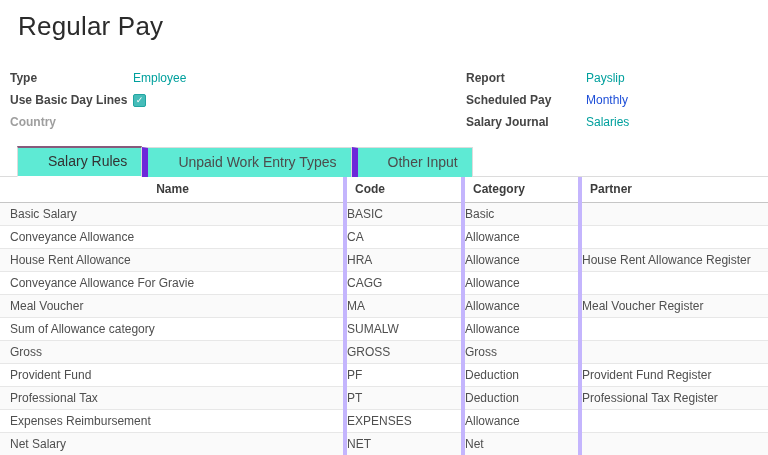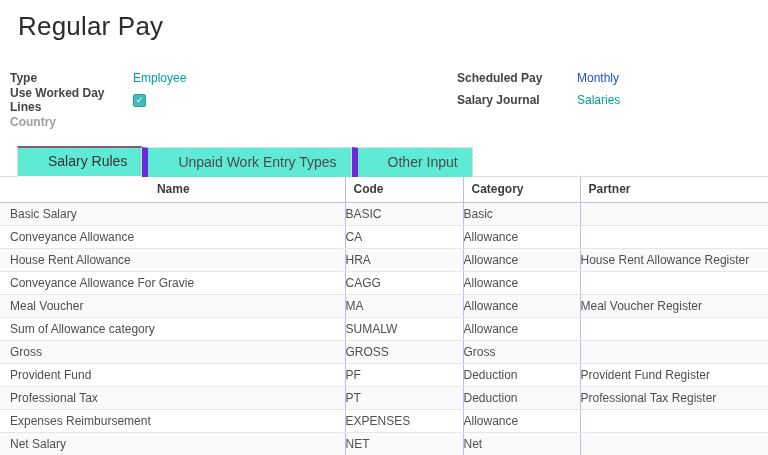--- a/index.html
+++ b/index.html
@@ -7,21 +7,21 @@
   body { font-family: "Liberation Sans", "DejaVu Sans", sans-serif; color: #4c4c4c; }
 
   .sheet { width: 768px; height: 455px; background: #fff; }
 
   h1.page-title {
     font-size: 26px; font-weight: 400; color: #2b2b2b;
     padding: 11px 0 0 18px; letter-spacing: 0.2px;
   }
 
   
-  .fields { display: flex; margin: 25px 16px 0 10px; }
+  .fields { display: flex; margin: 25px 16px 0 10px; gap: 9px; }
   .fgroup { flex: 0 0 447px; }
   .fgroup.right { flex: 1 1 auto; }
   .field-row { display: flex; align-items: center; height: 22px; font-size: 12px; }
   .flabel { font-weight: 700; color: #454545; width: 123px; flex: 0 0 123px; }
   .fgroup.right .flabel { width: 120px; flex: 0 0 120px; }
   .flabel.muted { color: #9e9e9e; }
   .fvalue { color: #1d4ed8; }
   .fvalue.link { color: #00a09d; cursor: pointer; }
   .checkbox {
     width: 13px; height: 13px; background: #45bcb9; border: 1px solid #21a5a1;
@@ -56,48 +56,52 @@
   }
   table.list th:first-child, table.list td:first-child { padding-left: 10px; }
   table.list th:nth-child(1) { width: 345px; text-align: center; }
   table.list th:nth-child(2) { width: 118px; }
   table.list th:nth-child(3) { width: 117px; }
   table.list th:nth-child(4) { width: auto; }
   table.list td {
     color: #4f4f4f; padding: 4px 0; height: 22px;
     border-bottom: 1px solid #e7e7e7; white-space: nowrap; overflow: hidden;
   }
-  table.list td + td, table.list th + th { border-left: 1px solid #c4b5fd; margin-top: 9px; }
+  table.list td + td, table.list th + th { border-left: 4px solid #c4b5fd; margin-top: 9px; }
   table.list tbody tr { cursor: pointer; }
   table.list tbody tr:nth-child(odd) td { background: #fafafa; }
 </style>
 </head>
 <body>
 
 <div class="sheet">
   <h1 class="page-title">Regular Pay</h1>
 
   <div class="fields">
     <div class="fgroup" id="fields-left">
         <div class="field-row">
           <span class="flabel">Type</span>
           <span class="fvalue link">Employee</span>
         </div>
         <div class="field-row">
-          <span class="flabel">Use Worked Day Lines</span>
+          <span class="flabel">Use Basic Day Lines</span>
           <span class="checkbox">
             <span class="check">✓</span>
           </span>
         </div>
         <div class="field-row">
           <span class="flabel muted">Country</span>
           <span class="fvalue"></span>
         </div>
       </div>
     <div class="fgroup right" id="fields-right">
+        <div class="field-row">
+          <span class="flabel">Report</span>
+          <span class="fvalue link">Payslip</span>
+        </div>
         <div class="field-row">
           <span class="flabel">Scheduled Pay</span>
           <span class="fvalue">Monthly</span>
         </div>
         <div class="field-row">
           <span class="flabel">Salary Journal</span>
           <span class="fvalue link">Salaries</span>
         </div>
       </div>
   </div>

